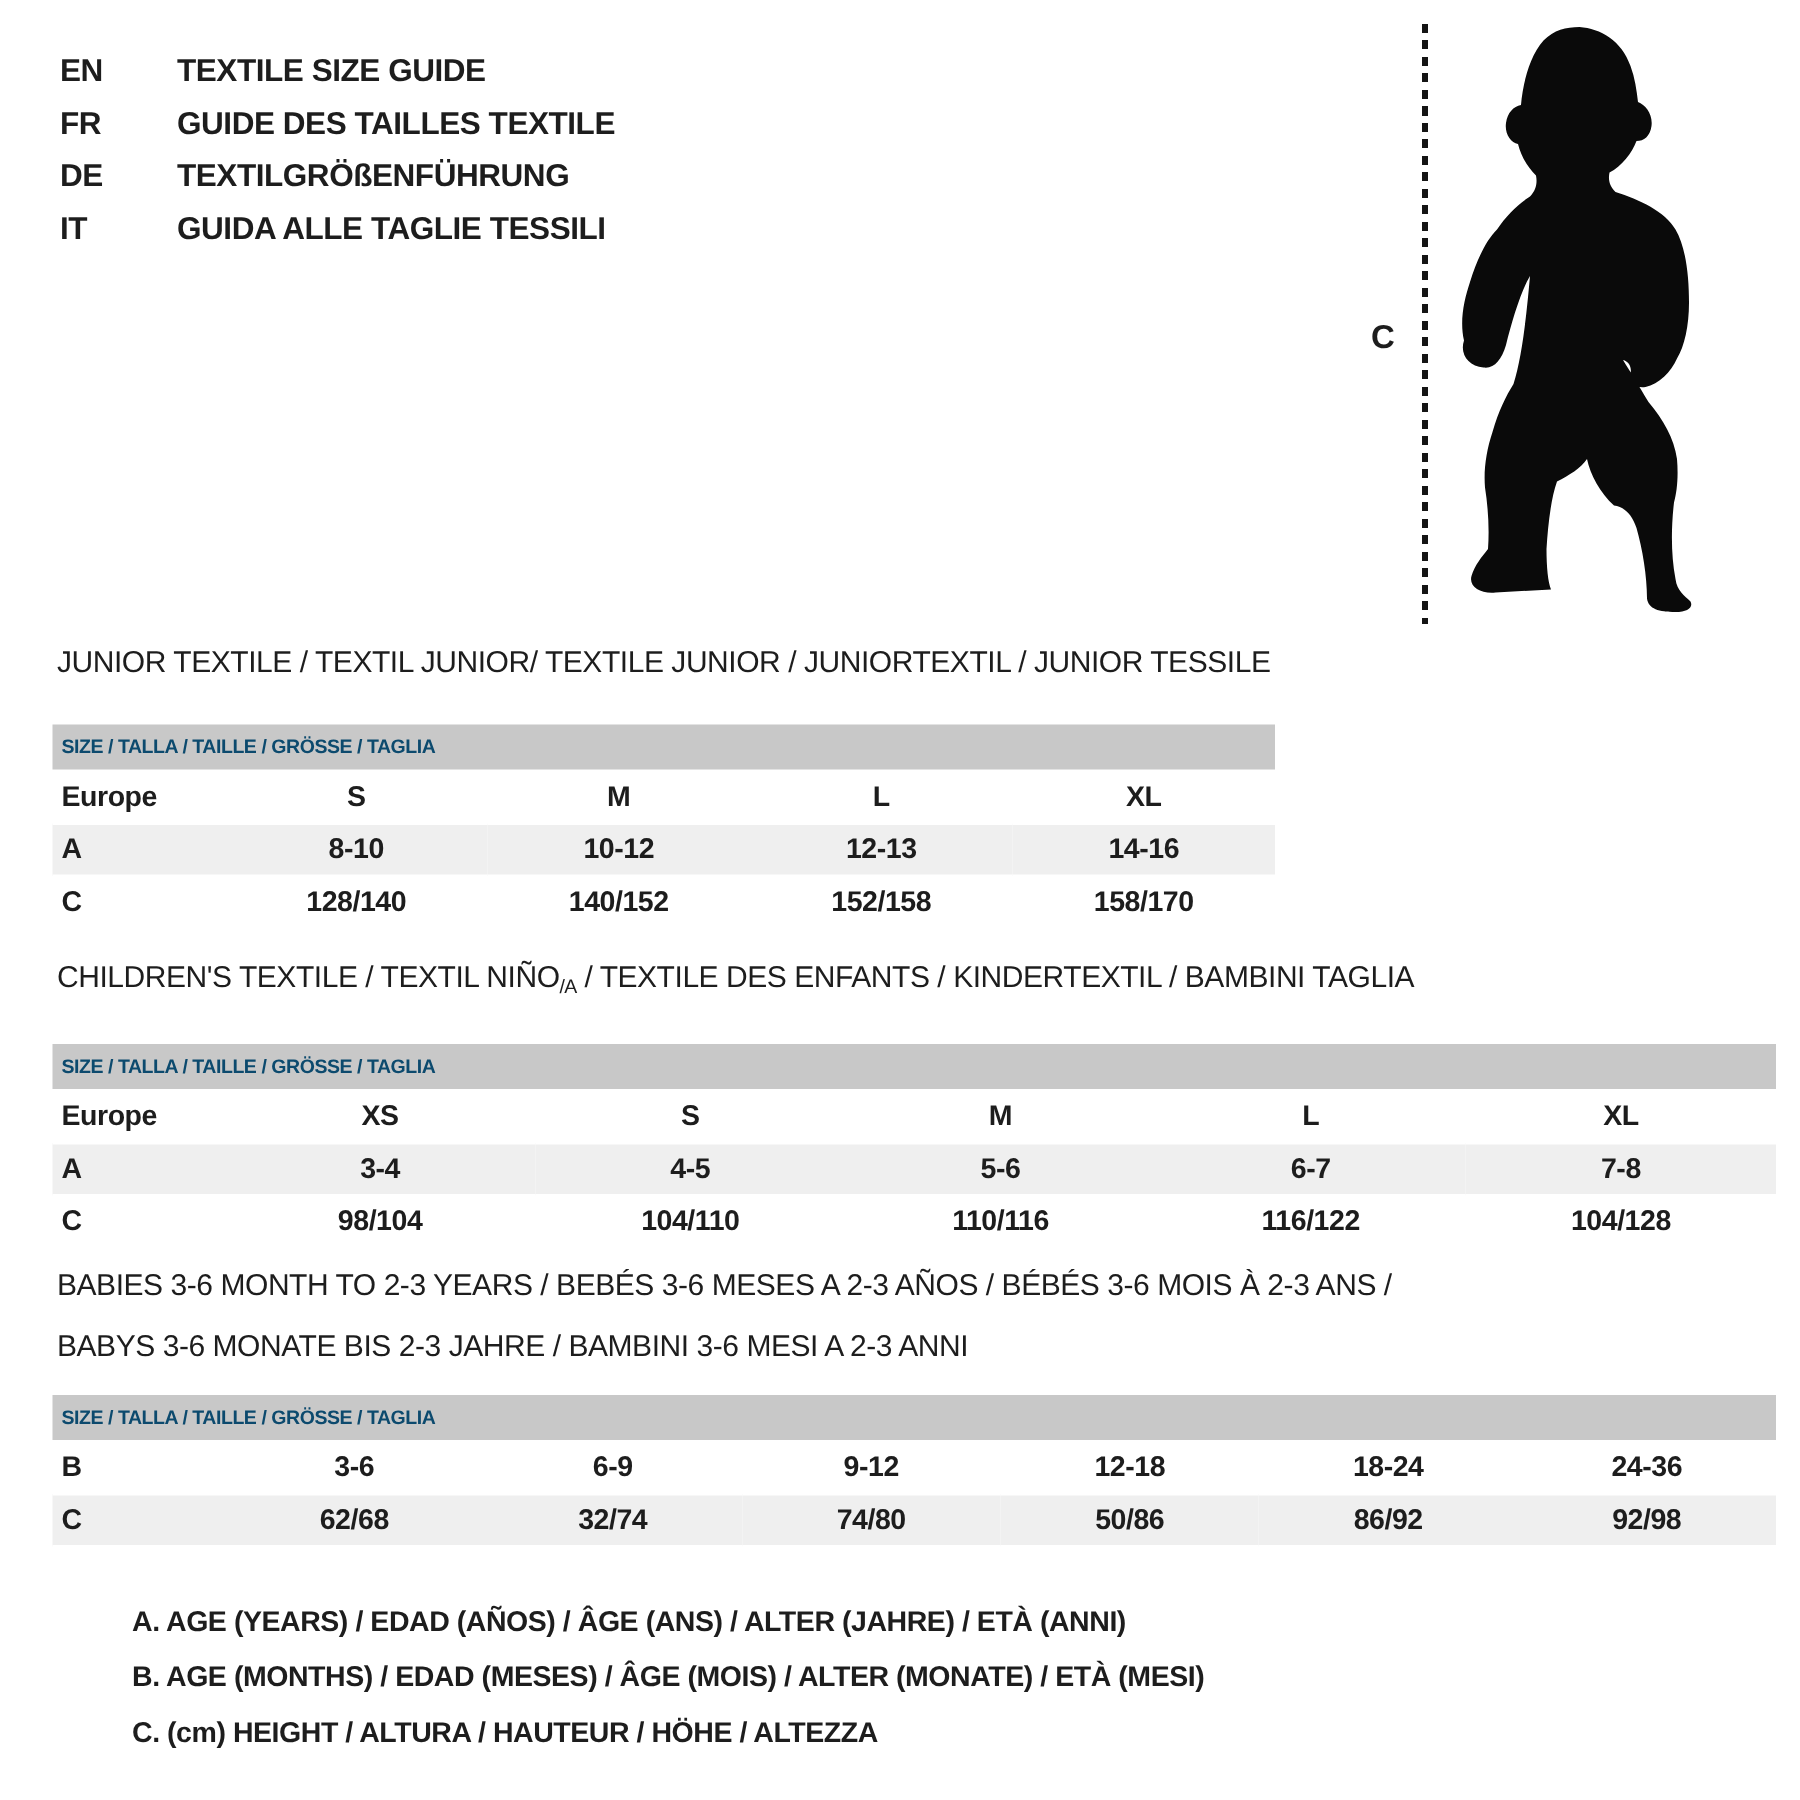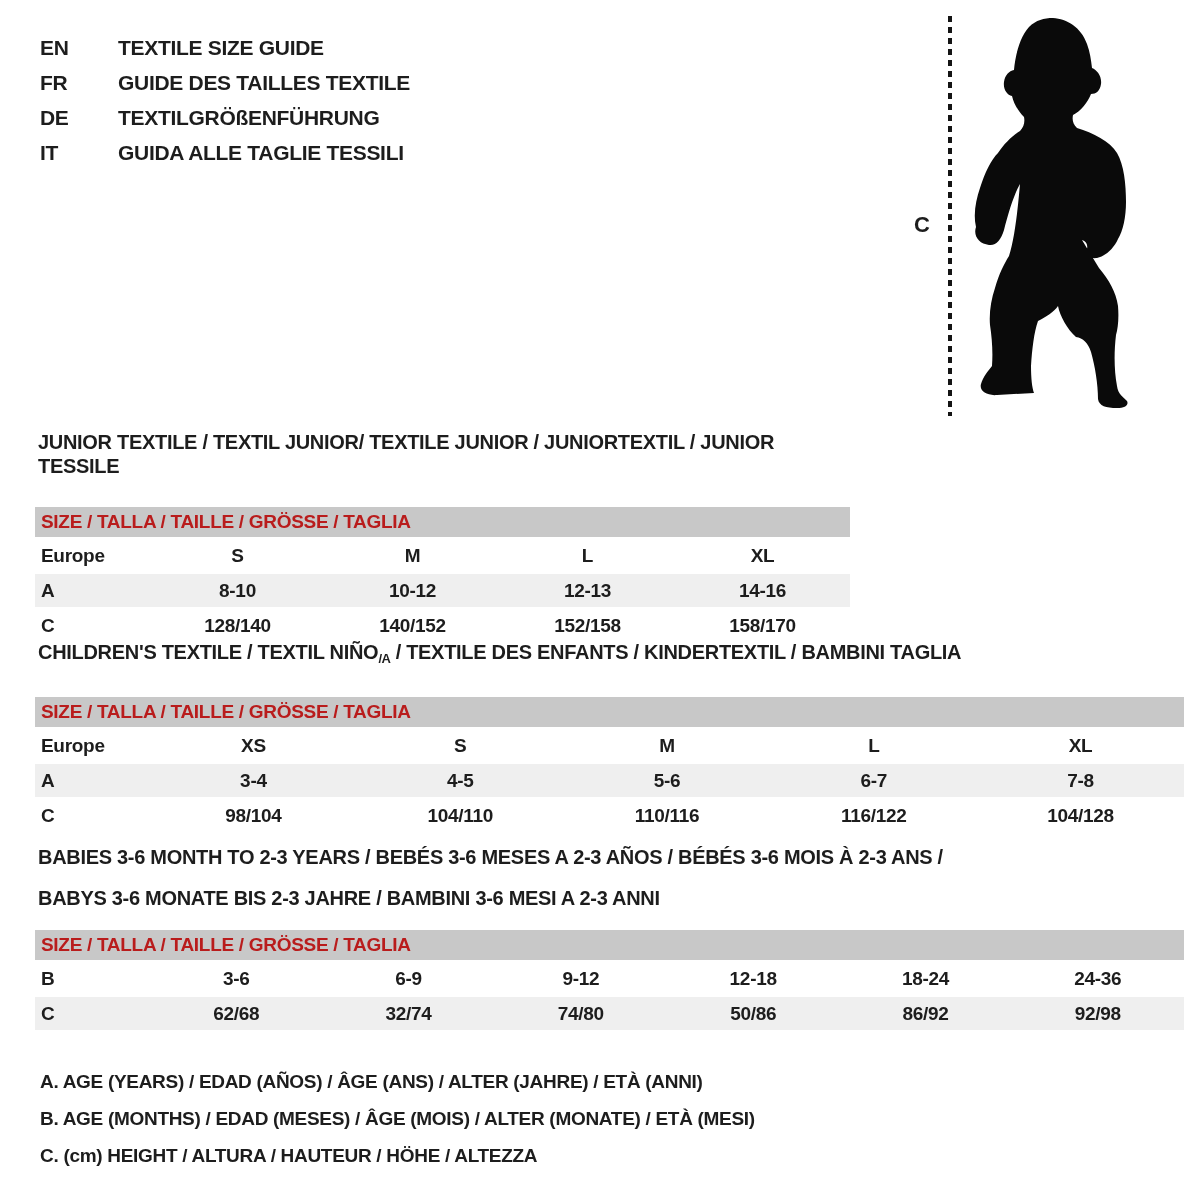--- a/index.html
+++ b/index.html
@@ -19,38 +19,38 @@
     position:absolute;left:48px;top:16px;width:4px;height:400px;
     background:repeating-linear-gradient(to bottom,#141414 0 6px,transparent 6px 11px);
   }
   .toddler{position:absolute;left:63px;top:14px;width:172px;height:400px;}
   .toddler path{fill:#0a0a0a;}
   
   .tbl{position:absolute;left:35px;}
   .tbl.junior{top:430px;width:815px;}
   .tbl.children{top:640px;width:1149px;}
   .tbl.babies{top:845px;width:1149px;}
-  .sec-title{margin:0;padding-left:3px;font-size:20px;line-height:24px;font-weight:bold;}
+  .sec-title{margin:0;padding-left:3px;font-size:20px;line-height:24px;font-weight:normal;}
   .sec-title .sub{font-size:13px;vertical-align:-4px;letter-spacing:-0.5px;}
   .tbl.junior .size-header{margin-top:29px;}
   .tbl.children .size-header{margin-top:26px;}
   .tbl.babies .size-header{margin-top:20px;}
   .tbl.babies .sec-title.line2{margin-top:17px;}
   .size-header{
-    height:30px;line-height:30px;background:#c8c8c8;color:#b91c1c;
-    font-size:19px;padding-left:6px;margin-bottom:2px;
+    height:30px;line-height:30px;background:#c8c8c8;color:#0c4a6e;
+    font-size:13px;padding-left:6px;margin-bottom:2px;
   }
   table{border-collapse:collapse;table-layout:fixed;width:100%;}
   col.c-lbl{width:115px;}
   td{font-size:19px;height:33px;text-align:center;padding:0;}
   td.lbl{text-align:left;padding-left:6px;margin-left:40px;}
   tr.shaded{background:#efefef;border-top:2px solid #fff;border-bottom:2px solid #fff;}
   
   .legend{position:absolute;left:40px;top:1070px;}
-  .legend-line{font-size:19px;line-height:24px;margin-bottom:13px;}
+  .legend-line{font-size:19px;line-height:24px;margin-bottom:13px;margin-left:48px;}
 </style>
 </head>
 <body>
 
 <div class="page">
 
   <div class="langs">
     <div class="lang-row">
       <span class="lang-code">EN</span>
       <span class="lang-title">TEXTILE SIZE GUIDE</span>

